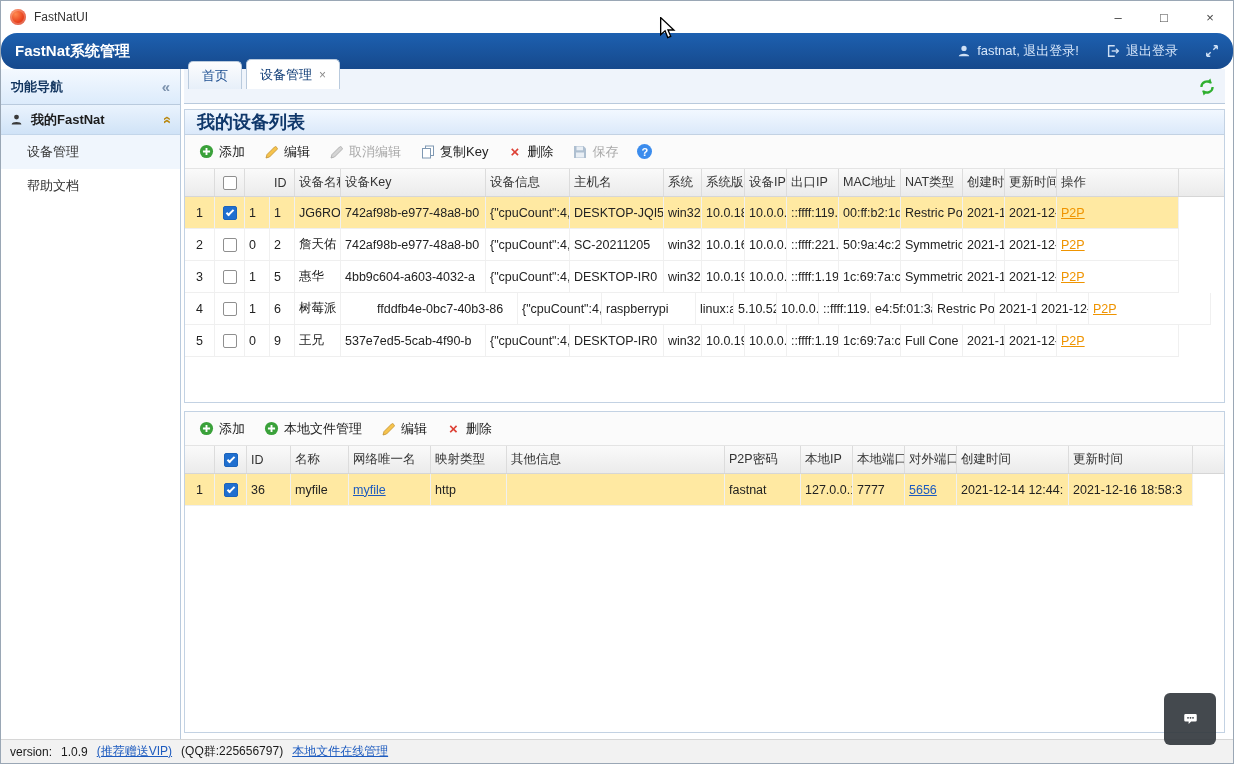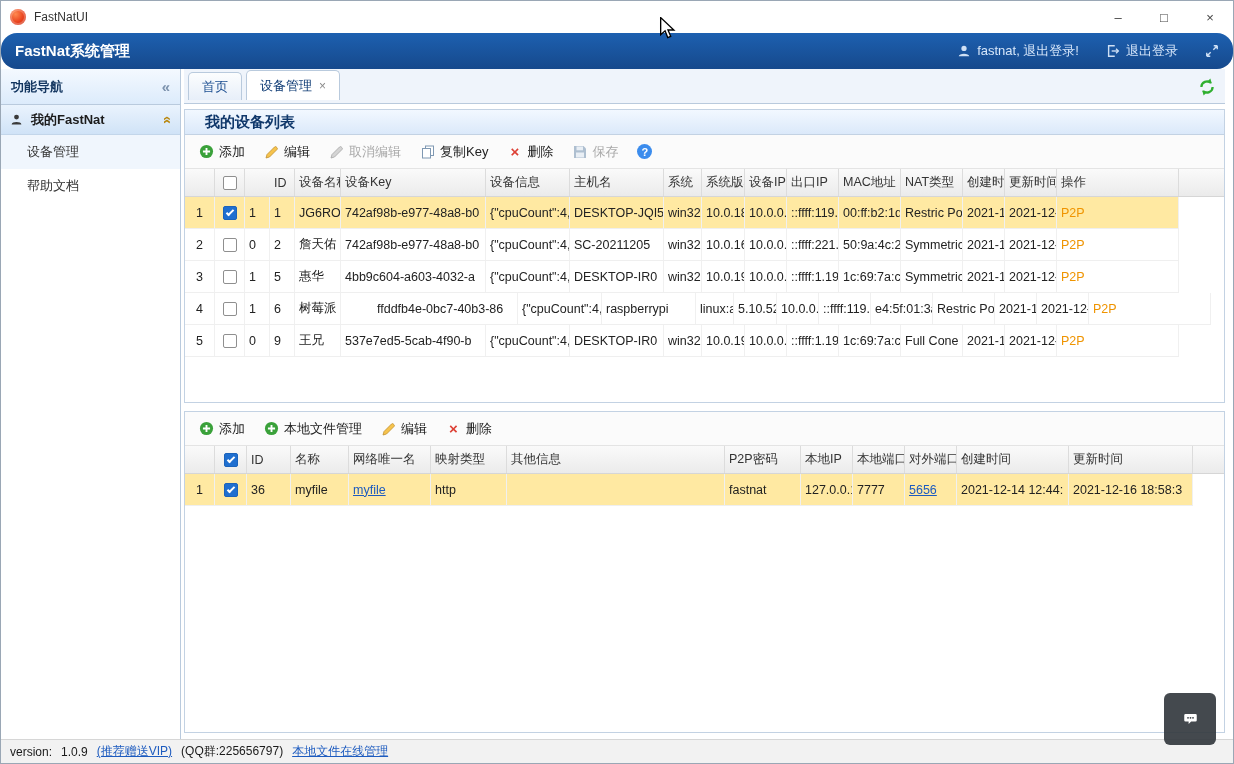--- a/index.html
+++ b/index.html
@@ -27,53 +27,53 @@
   .side-head { height:36px; background:linear-gradient(#f4f9ff,#dcebfb); border-bottom:1px solid #b9cadd; display:flex; align-items:center; padding:0 10px; font-weight:bold; color:#12355f; font-size:13px; flex:0 0 auto; }
   .collapse-ic { margin-left:auto; color:#7c92ad; font-size:15px; cursor:pointer; }
   .accordion-head { height:30px; background:linear-gradient(#eaf3fd,#d0e3f7); border-bottom:1px solid #c3d6ea; display:flex; align-items:center; padding:0 8px; font-weight:bold; color:#1c1c1c; gap:7px; font-size:13px; flex:0 0 auto; cursor:pointer; }
   .chevrons { margin-left:auto; color:#b8860b; font-size:14px; transform:rotate(90deg); font-weight:bold; }
   .side-item { height:34px; display:flex; align-items:center; padding-left:26px; color:#333; font-size:13px; cursor:pointer; }
   .side-item.active { background:#f0f6fd; }
 
   .main { flex:1 1 auto; display:flex; flex-direction:column; min-width:0; background:#fff; padding:0 8px 6px 3px; }
 
   
-  .tabstrip { height:35px; flex:0 0 auto; background:#eff4fb; border-bottom:1px solid #b9cadd; display:flex; align-items:flex-end; padding:4px 4px 4px 4px; position:relative; }
+  .tabstrip { height:35px; flex:0 0 auto; background:#eff4fb; border-bottom:1px solid #b9cadd; display:flex; align-items:flex-end; padding:4px 4px 15px 4px; position:relative; }
   .tab { height:28px; display:flex; align-items:center; gap:7px; padding:0 13px; border:1px solid #b9cadd; border-bottom:none; border-radius:5px 5px 0 0; background:linear-gradient(#fcfdfe,#e7eff9); margin-right:4px; color:#1d4f91; font-size:13px; position:relative; top:1px; cursor:pointer; }
   .tab.active { background:#fff; height:30px; color:#0d3a74; }
   .tab-close { color:#8a8a8a; font-size:12px; line-height:1; cursor:pointer; }
   .refresh-btn { position:absolute; right:9px; top:9px; width:18px; height:18px; cursor:pointer; }
 
   
   .content { flex:1 1 auto; display:flex; flex-direction:column; min-height:0; padding-top:5px; }
   .panel { border:1px solid #c3d2e3; background:#fff; }
   .panel-devices { flex:0 0 auto; margin-bottom:8px; }
   .panel-mappings { flex:1 1 auto; display:flex; flex-direction:column; min-height:0; }
-  .panel-title { height:25px; background:linear-gradient(#f2f8ff,#dbe9fa); border-bottom:1px solid #c3d2e3; display:flex; align-items:center; padding:0 20px; font-weight:bold; color:#10386b; font-size:15px; flex:0 0 auto; }
+  .panel-title { height:25px; background:linear-gradient(#f2f8ff,#dbe9fa); border-bottom:1px solid #c3d2e3; display:flex; align-items:center; padding:0 12px; font-weight:bold; color:#10386b; font-size:18px; flex:0 0 auto; }
   .toolbar { height:34px; background:#fbfbfb; border-bottom:1px solid #e4e4e4; display:flex; align-items:center; padding:0 6px; gap:3px; flex:0 0 auto; }
   .tbtn { display:flex; align-items:center; gap:5px; padding:4px 7px; border:1px solid transparent; border-radius:3px; color:#222; font-size:13px; cursor:pointer; white-space:nowrap; }
   .tbtn.disabled { color:#a9a9a9; cursor:default; }
   .ic { display:inline-flex; width:15px; height:15px; align-items:center; justify-content:center; }
   .ic svg { display:block; }
   .ic-x { color:#dd4136; font-weight:bold; font-size:15px; line-height:1; }
   .ic-help { width:15px; height:15px; border-radius:50%; background:#3b8ced; color:#fff; font-weight:bold; font-size:11px; display:flex; align-items:center; justify-content:center; }
 
   
   .dg { position:relative; overflow:hidden; background:#fff; }
   .dg-devices { height:233px; flex:0 0 auto; }
   .dg-mappings { flex:1 1 auto; }
   .dg-row { display:flex; height:32px; width:max-content; }
   .dg-row.grid-data { border-bottom:1px solid #efefef; cursor:pointer; }
   .dg-row.selected { background:#ffe9a2; }
   .dg-header { height:28px; min-width:100%; background:linear-gradient(#fafafa,#ebebeb); border-bottom:1px solid #d6d6d6; }
   .dg-cell { flex:0 0 auto; display:flex; align-items:center; padding:0 4px; overflow:hidden; white-space:nowrap; border-right:1px solid #f0f0f0; font-size:12.5px; color:#222; }
   .dg-header .dg-cell { border-right:1px solid #dcdcdc; color:#333; }
   .c-rownum { justify-content:center; padding:0 2px; }
   .c-cb { justify-content:center; }
-  .lnk-orange { color:#ef9400; cursor:pointer; }
+  .lnk-orange { color:#ef9400; text-decoration:underline; cursor:pointer; }
   .lnk-blue { color:#1d5bbf; text-decoration:underline; cursor:pointer; }
 
   .cbx { width:14px; height:14px; border:1px solid #8f8f8f; background:#fff; display:inline-block; position:relative; border-radius:2px; }
   .cbx.checked { background:#1f6fd0; border-color:#1b63bb; }
   .cbx .tick { position:absolute; left:2px; top:3px; width:8px; height:4px; border-left:2px solid #fff; border-bottom:2px solid #fff; transform:rotate(-45deg); }
 
   
   .statusbar { height:24px; flex:0 0 auto; background:#f2f2f2; border-top:1px solid #d6d6d6; display:flex; align-items:center; padding:0 9px; gap:9px; font-size:12px; color:#1a1a1a; }
   .status-link { color:#1d5bbf; text-decoration:underline; cursor:pointer; }
 

